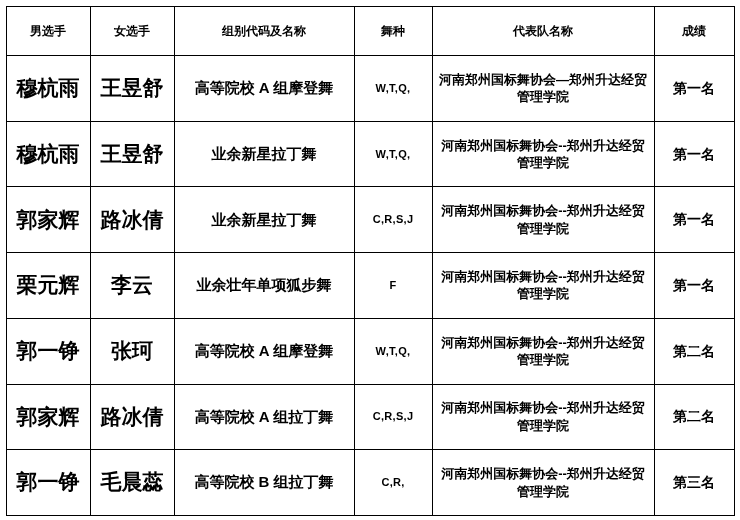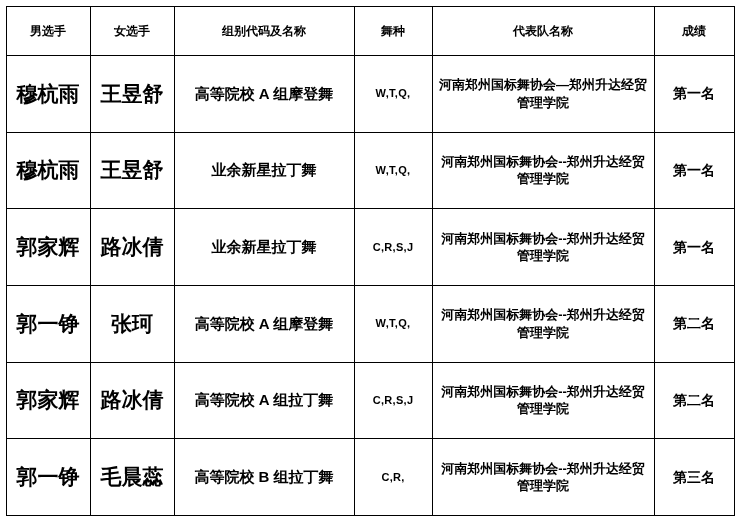--- a/index.html
+++ b/index.html
@@ -119,20 +119,28 @@
       </tr>
       <tr>
         <td class="cell-name">郭家辉</td>
         <td class="cell-name">路冰倩</td>
         <td class="cell-group">业余新星拉丁舞</td>
         <td class="cell-dance">C,R,S,J</td>
         <td class="cell-team">河南郑州国标舞协会--郑州升达经贸管理学院</td>
         <td class="cell-rank">第一名</td>
       </tr>
       <tr>
+        <td class="cell-name">栗元辉</td>
+        <td class="cell-name">李云</td>
+        <td class="cell-group">业余壮年单项狐步舞</td>
+        <td class="cell-dance">F</td>
+        <td class="cell-team">河南郑州国标舞协会--郑州升达经贸管理学院</td>
+        <td class="cell-rank">第一名</td>
+      </tr>
+      <tr>
         <td class="cell-name">郭一铮</td>
         <td class="cell-name">张珂</td>
         <td class="cell-group">高等院校 A 组摩登舞</td>
         <td class="cell-dance">W,T,Q,</td>
         <td class="cell-team">河南郑州国标舞协会--郑州升达经贸管理学院</td>
         <td class="cell-rank">第二名</td>
       </tr>
       <tr>
         <td class="cell-name">郭家辉</td>
         <td class="cell-name">路冰倩</td>

